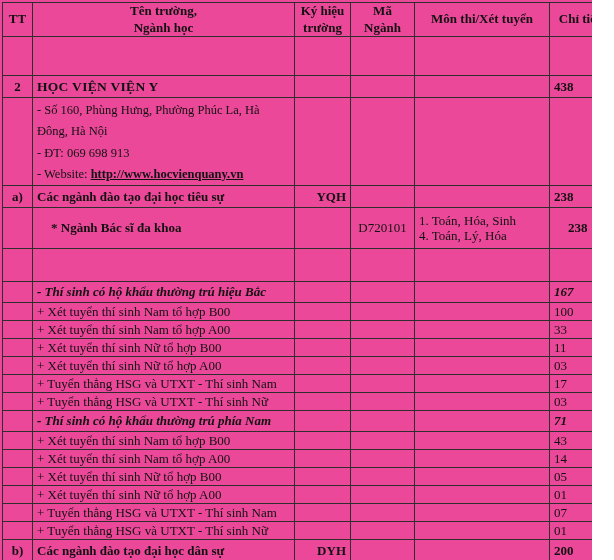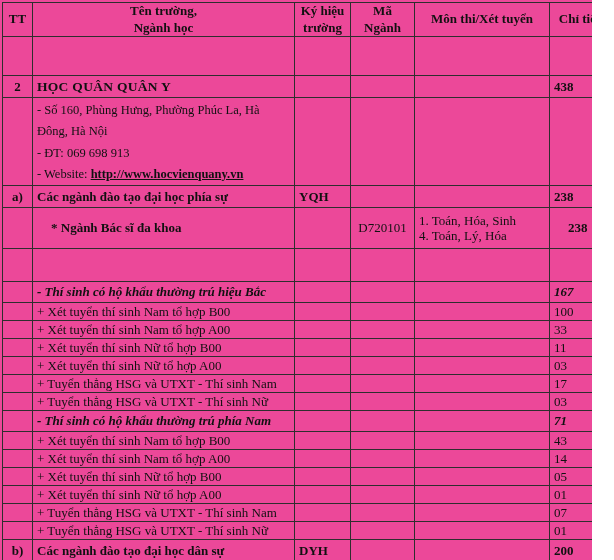--- a/index.html
+++ b/index.html
@@ -13,21 +13,21 @@
   table.adm th, table.adm td{
     border:1px solid #2e2e2e;padding:0 4px;vertical-align:middle;
     font-size:13px;line-height:1.18;overflow:hidden;
   }
   
   tr.hdr{height:34px;}
   tr.hdr th{font-weight:bold;text-align:center;white-space:pre-line;line-height:1.25;}
   
   .c-tt{text-align:center;}
   .c-name{text-align:left;padding-left:6px;}
-  .c-code{text-align:left;font-family:Liberation Serif, serif;}
+  .c-code{text-align:right;font-family:Liberation Serif, serif;}
   .c-mcode{text-align:center;}
   .c-subj{text-align:left;padding-left:6px;white-space:pre-line;}
   .c-quota{text-align:left;}
   
   tr.r-empty1{height:39px;}
   tr.r-empty2{height:33px;}
   tr.r-school{height:22px;}
   tr.r-school .c-tt, tr.r-school .c-name, tr.r-school .c-quota{font-weight:bold;}
   tr.r-school .c-name{font-size:13.5px;letter-spacing:.3px;}
   tr.r-address{height:70px;}
@@ -72,41 +72,41 @@
         <tr class="r-empty1">
           <td class="c-tt"></td>
           <td class="c-name"></td>
           <td class="c-code"></td>
           <td class="c-mcode"></td>
           <td class="c-subj"></td>
           <td class="c-quota"></td>
         </tr>
         <tr class="r-school">
           <td class="c-tt">2</td>
-          <td class="c-name">HỌC QUÂN QUÂN Y</td>
+          <td class="c-name">HỌC VIỆN VIỆN Y</td>
           <td class="c-code"></td>
           <td class="c-mcode"></td>
           <td class="c-subj"></td>
           <td class="c-quota">438</td>
         </tr>
         <tr class="r-address">
           <td class="c-tt"></td>
           <td class="c-name">
             <div>- Số 160, Phùng Hưng, Phường Phúc La, Hà Đông, Hà Nội</div>
             <div>- ĐT: 069 698 913</div>
             <div><span>- Website: </span><span class="website-link">http://www.hocvienquany.vn</span></div>
           </td>
           <td class="c-code"></td>
           <td class="c-mcode"></td>
           <td class="c-subj"></td>
           <td class="c-quota"></td>
         </tr>
         <tr class="r-section">
           <td class="c-tt">a)</td>
-          <td class="c-name">Các ngành đào tạo đại học phía sự</td>
+          <td class="c-name">Các ngành đào tạo đại học tiêu sự</td>
           <td class="c-code">YQH</td>
           <td class="c-mcode"></td>
           <td class="c-subj"></td>
           <td class="c-quota">238</td>
         </tr>
         <tr class="r-major">
           <td class="c-tt"></td>
           <td class="c-name">* Ngành Bác sĩ đa khoa</td>
           <td class="c-code"></td>
           <td class="c-mcode">D720101</td>

